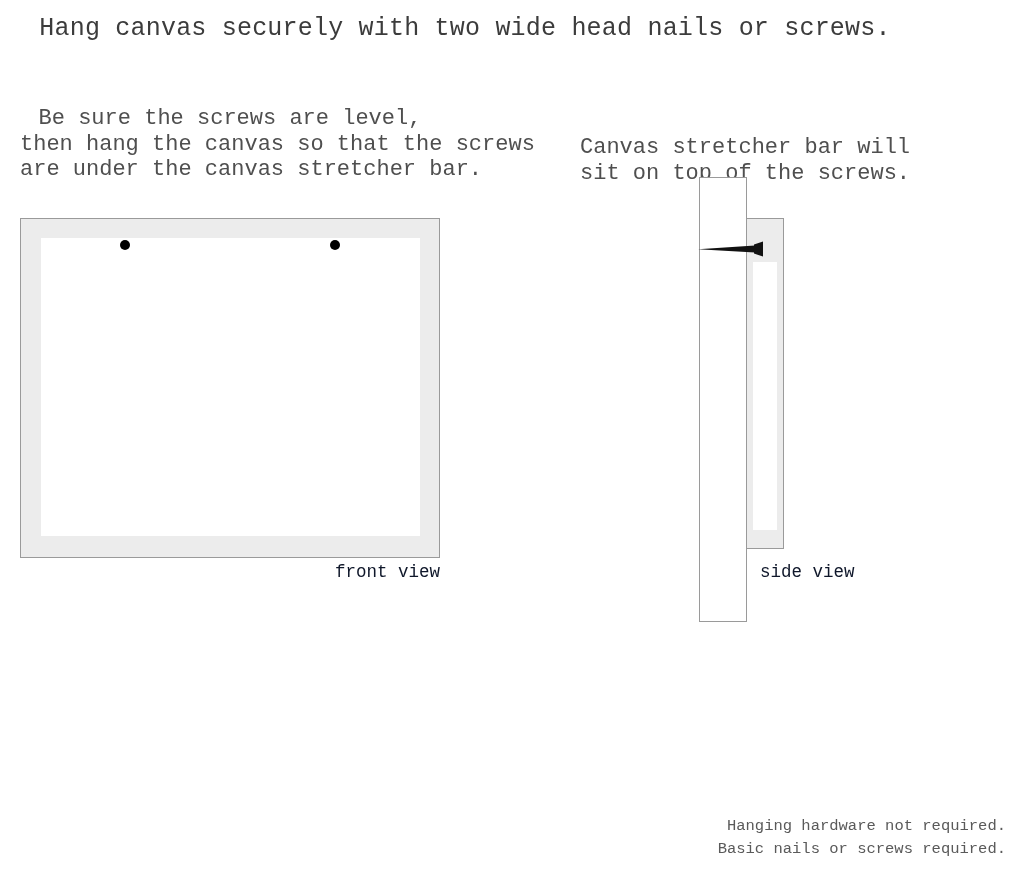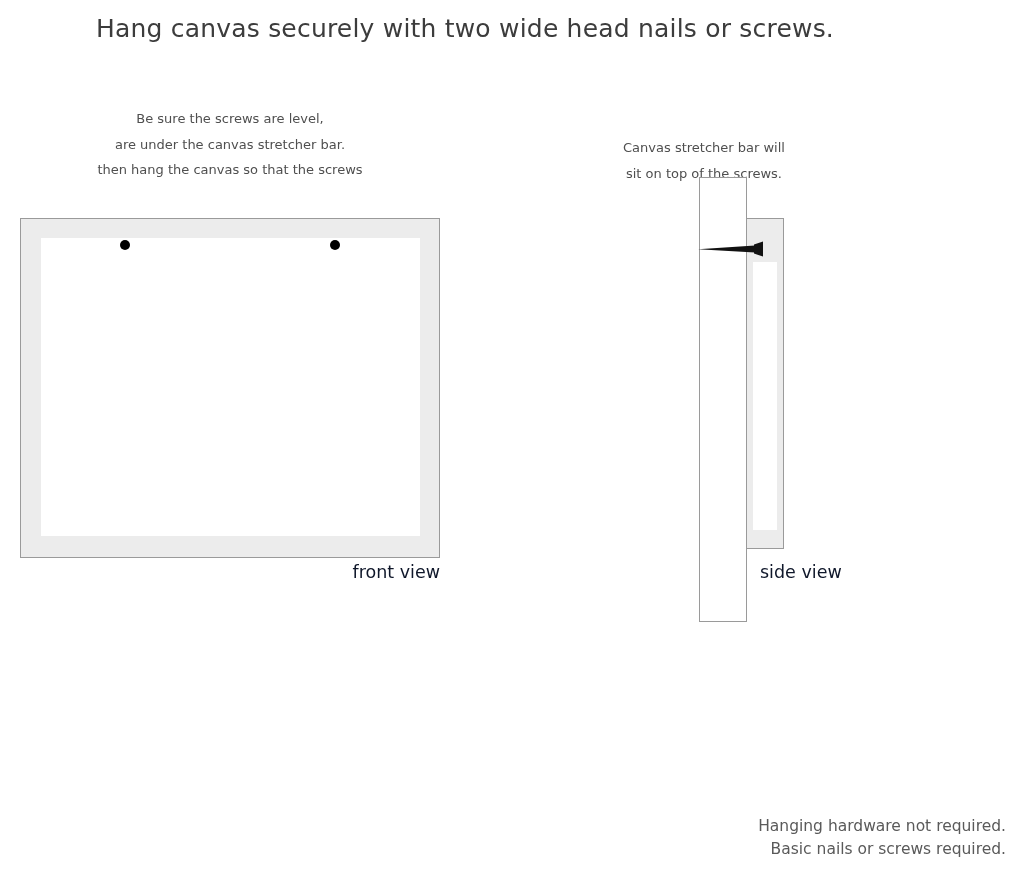--- a/index.html
+++ b/index.html
@@ -14,40 +14,41 @@
     position: relative;
     overflow: hidden;
     font-family: "DejaVu Sans", "Liberation Sans", sans-serif;
     color: #4a4a4a;
     -webkit-font-smoothing: antialiased;
   }
 
   .stage {
     position: absolute;
     inset: 0;
+    font-family: Liberation Mono, monospace;
   }
 
   
   .title {
     position: absolute;
     left: 0;
     top: 14px;
     width: 930px;
     text-align: center;
     font-size: 25px;
     font-weight: 400;
     color: #3c3c3c;
     letter-spacing: 0.2px;
     white-space: nowrap;
   }
 
   
   .caption {
     position: absolute;
-    font-size: 13px;
+    font-size: 22px;
     line-height: 25.5px;
     color: #4f4f4f;
     text-align: center;
   }
   .caption-left {
     left: 20px;
     top: 106px;
     width: 420px;
   }
   .caption-right {
@@ -159,22 +160,22 @@
 </style>
 </head>
 <body>
 
 <div class="stage">
 
   <div class="title">Hang canvas securely with two wide head nails or screws.</div>
 
   <div class="caption caption-left">
     <div>Be sure the screws are level,</div>
+    <div>then hang the canvas so that the screws</div>
     <div>are under the canvas stretcher bar.</div>
-    <div>then hang the canvas so that the screws</div>
   </div>
 
   <div class="front-view">
     <div class="front-inner"></div>
   </div>
 
   <div class="screw-dot screw-left"></div>
   <div class="screw-dot screw-right"></div>
 
   <div class="view-label label-front">front view</div>

